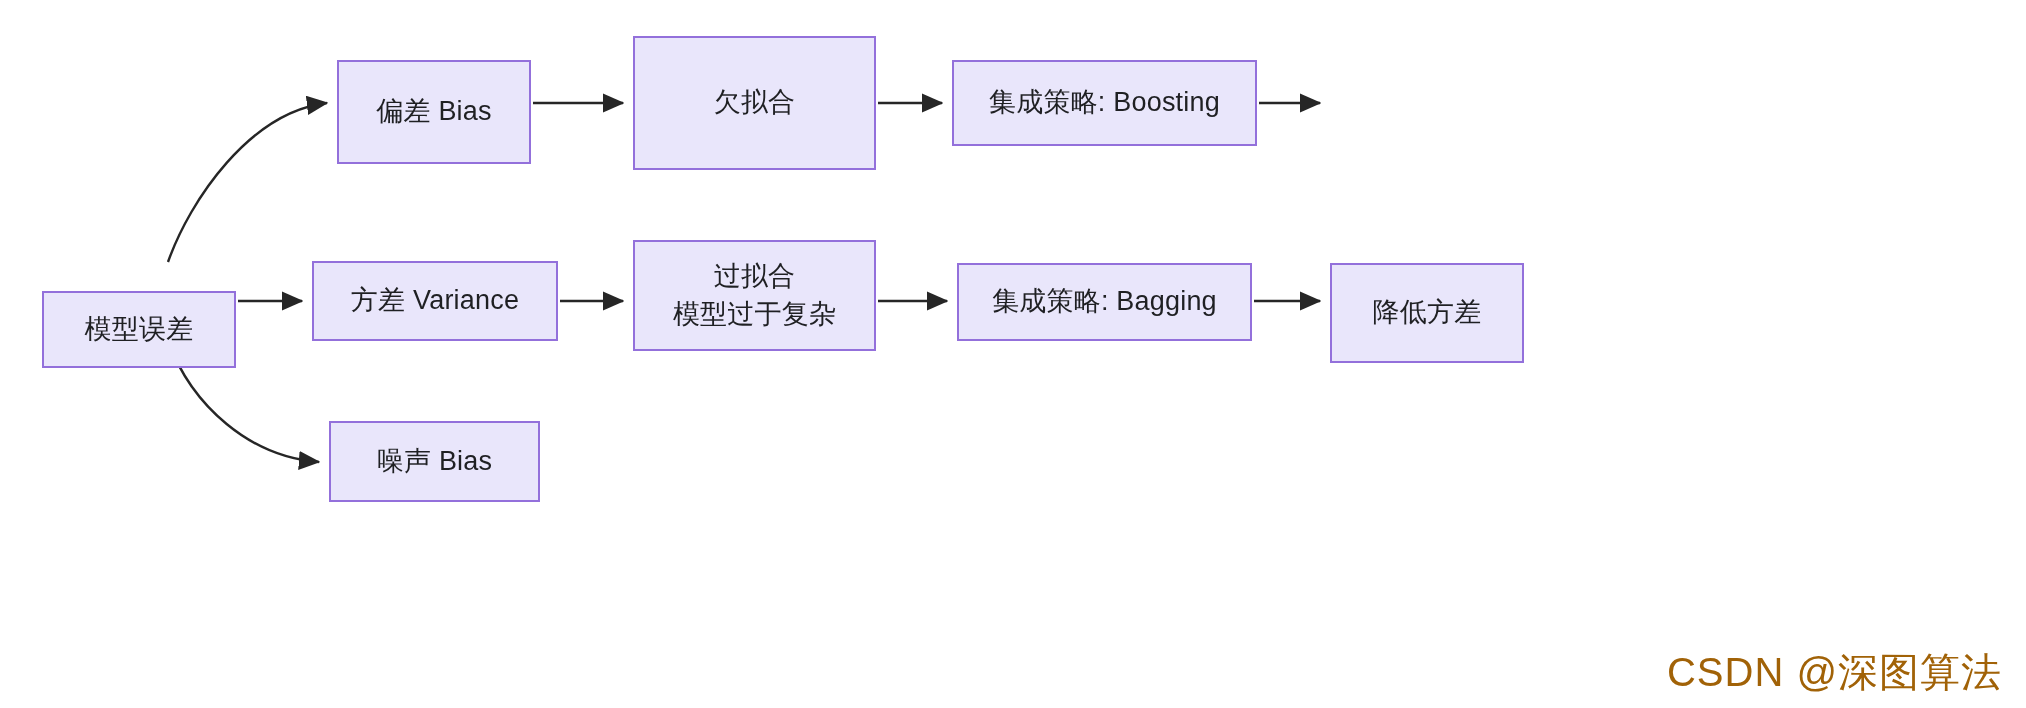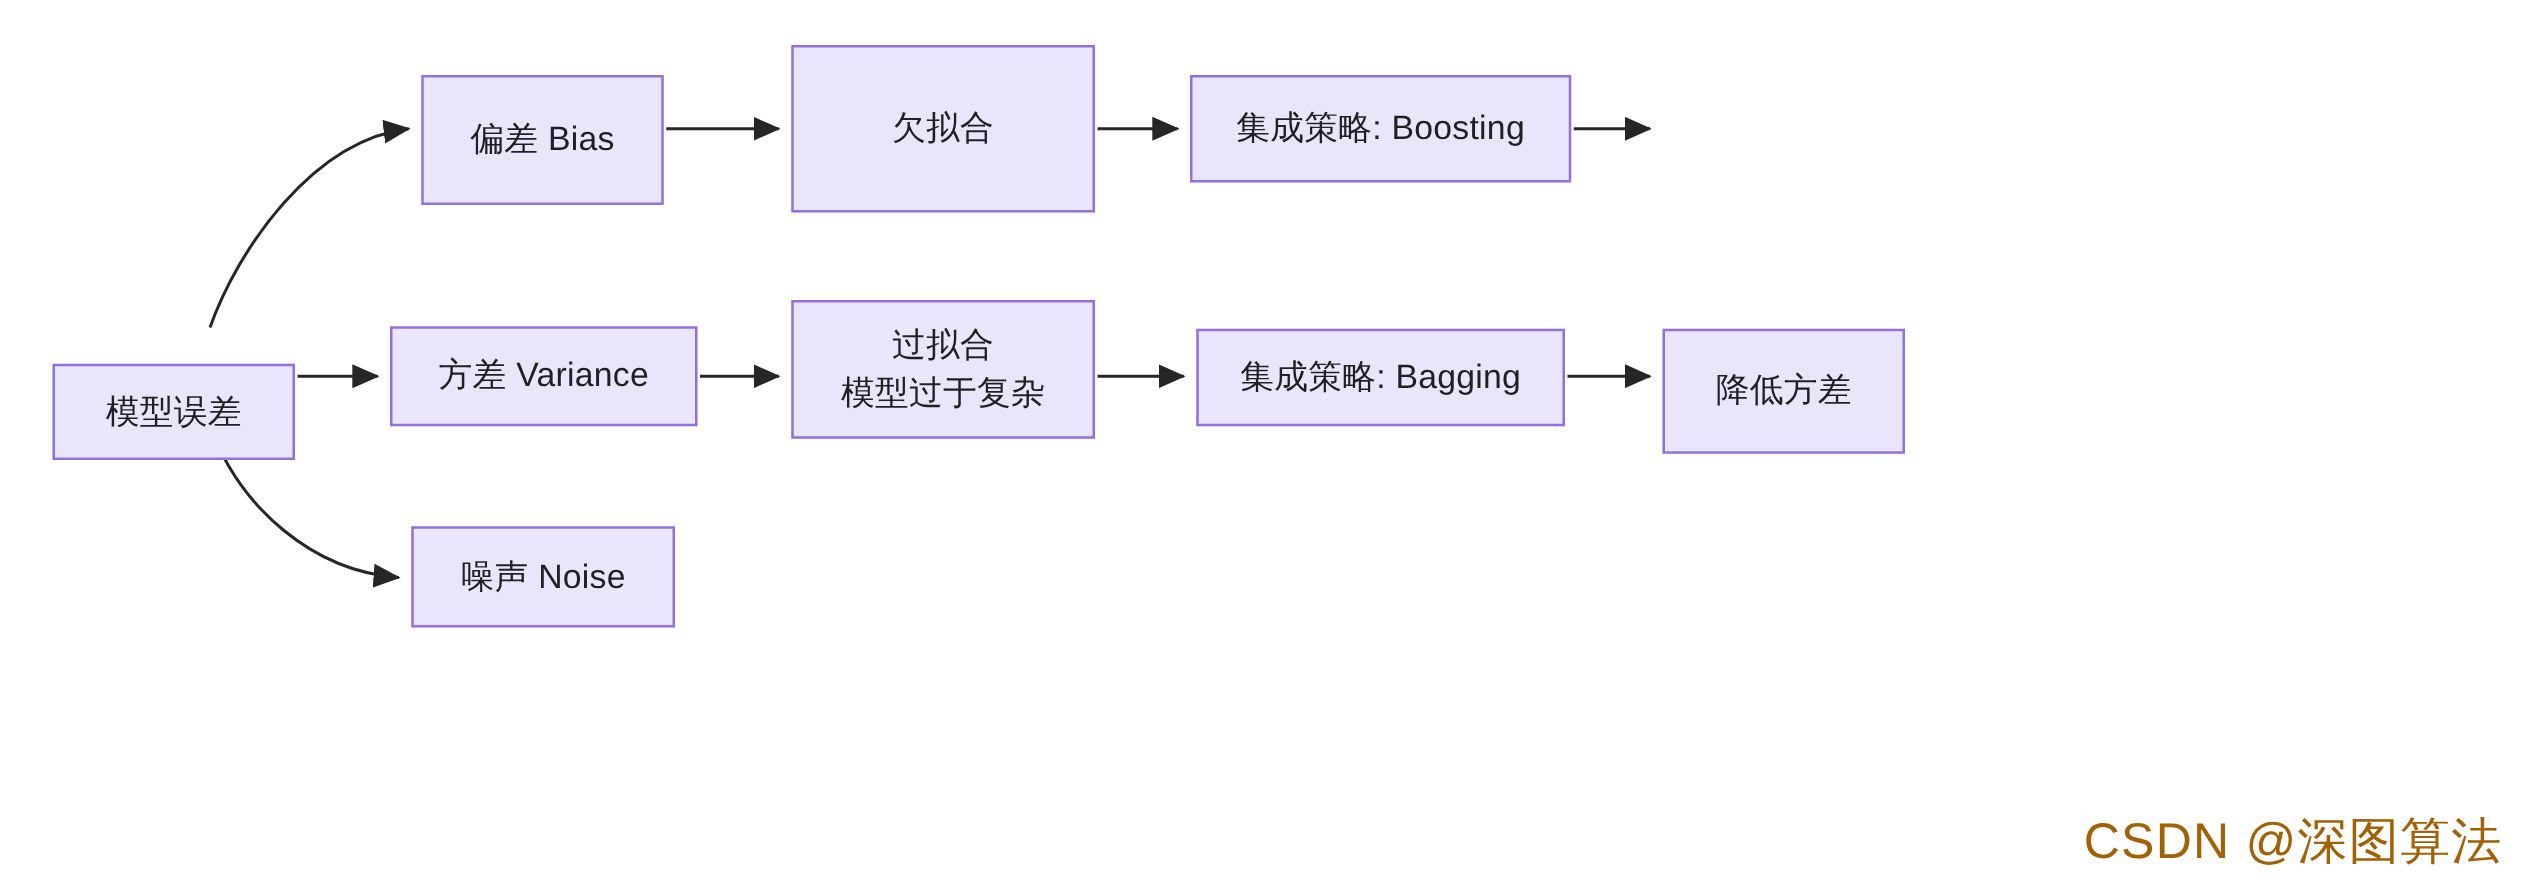--- a/index.html
+++ b/index.html
@@ -101,21 +101,21 @@
 
   <div class="node" style="left:337px; top:60px; width:194px; height:104px;">
     <span>偏差 Bias</span>
   </div>
 
   <div class="node" style="left:312px; top:261px; width:246px; height:80px;">
     <span>方差 Variance</span>
   </div>
 
   <div class="node" style="left:329px; top:421px; width:211px; height:81px;">
-    <span>噪声 Noise</span>
+    <span>噪声 Bias</span>
   </div>
 
   <div class="node" style="left:633px; top:36px; width:243px; height:134px;">
     <span>欠拟合</span>
   </div>
 
   <div class="node" style="left:633px; top:240px; width:243px; height:111px;">
     <span>过拟合</span>
     <span class="line2">模型过于复杂</span>
   </div>

